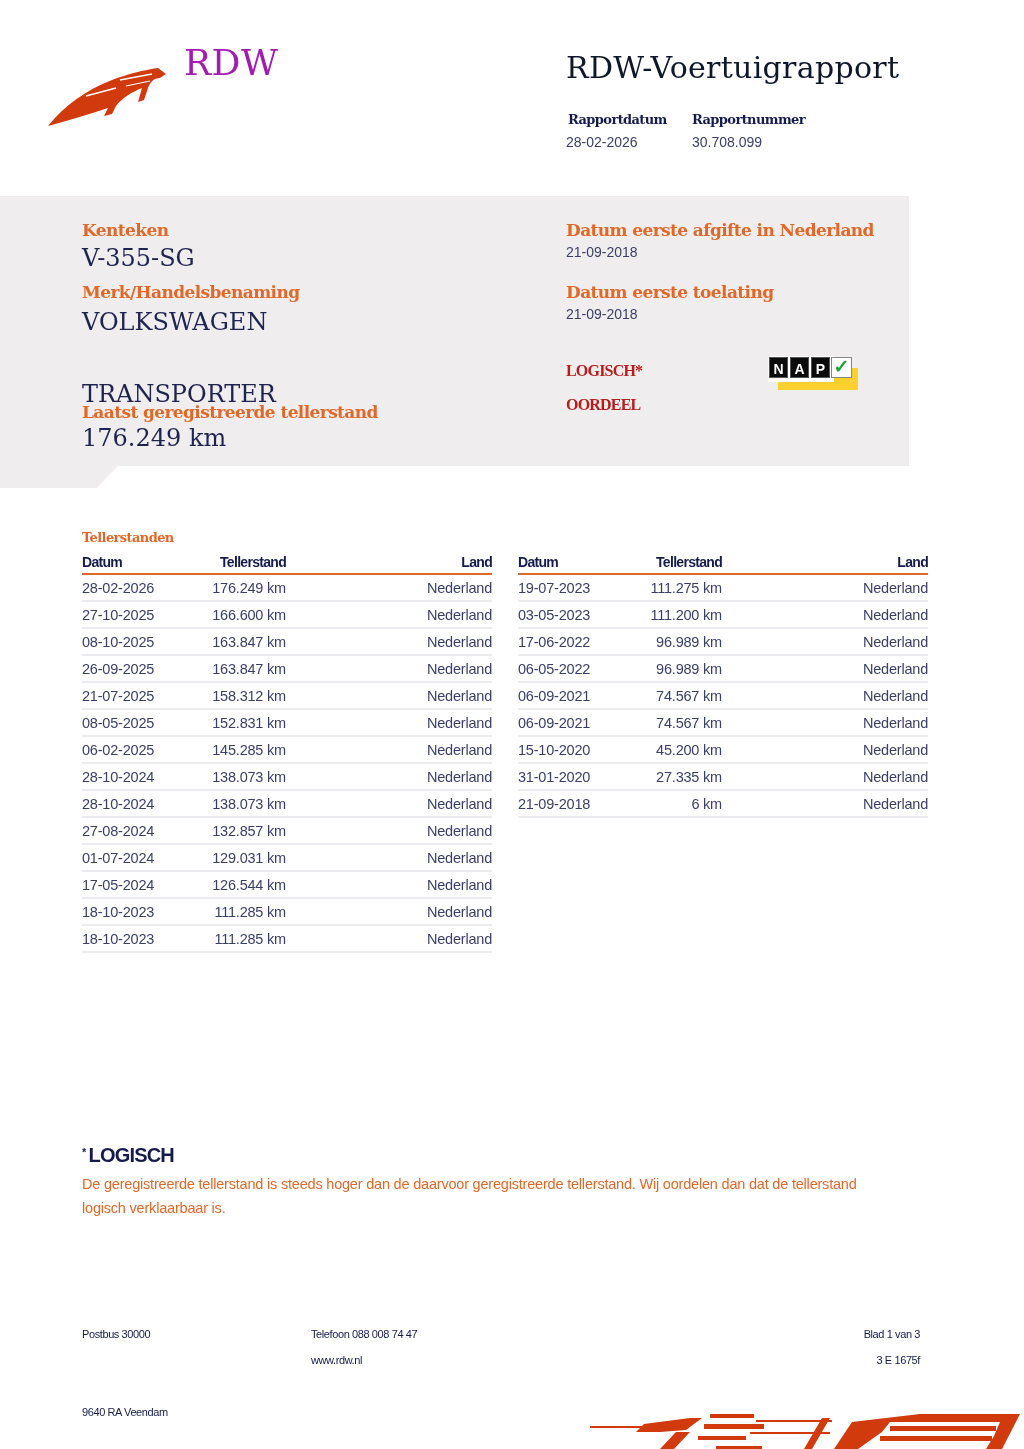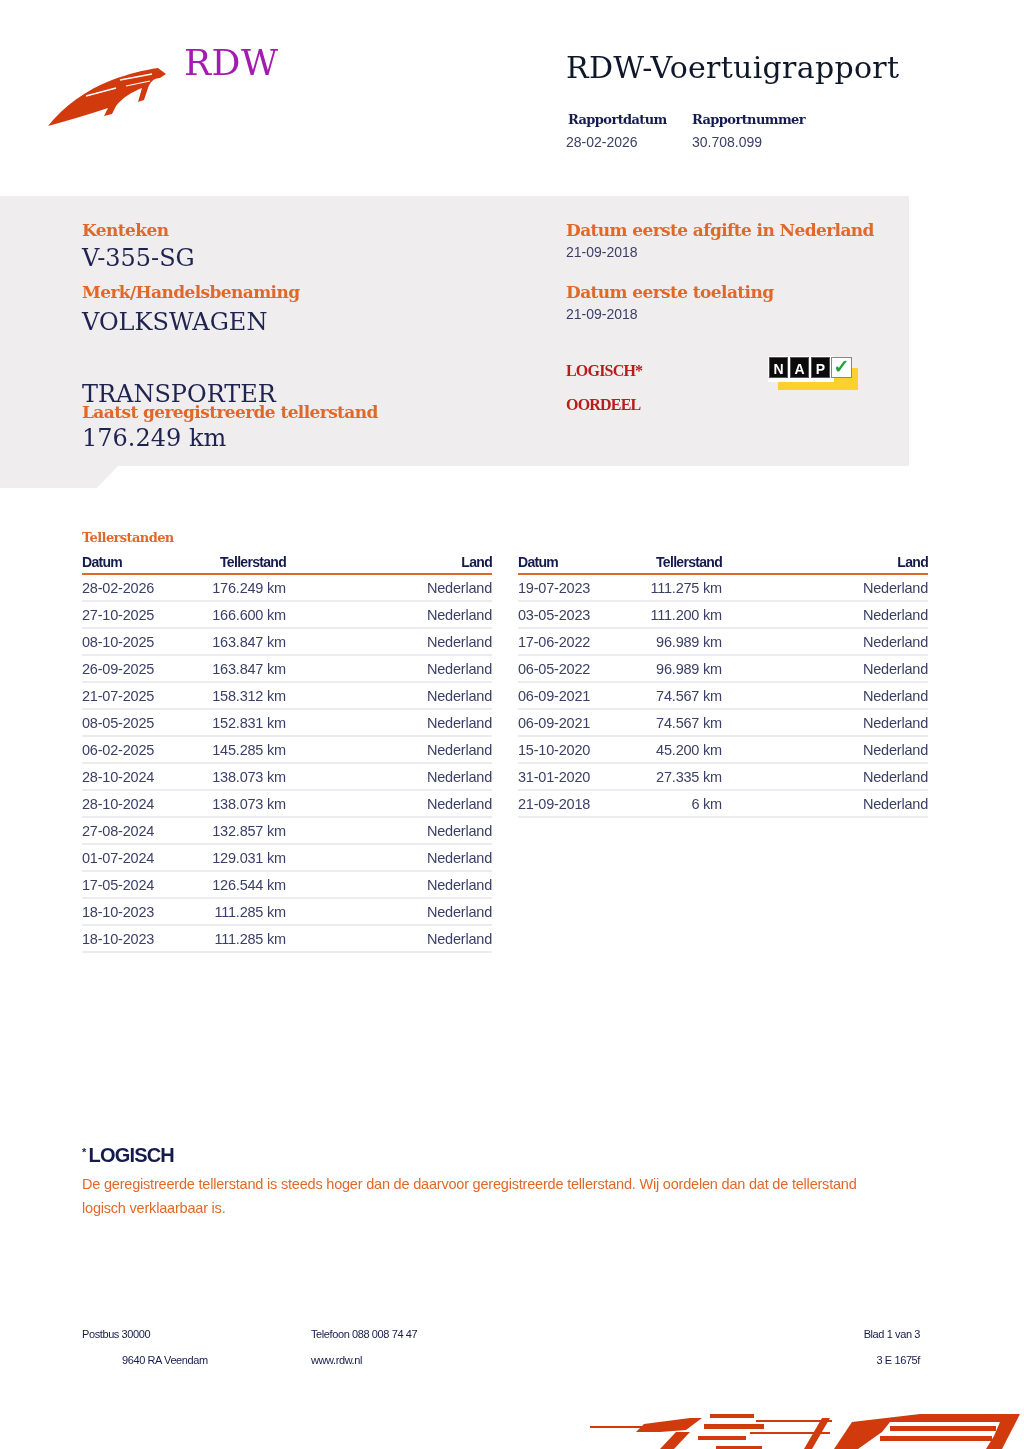--- a/index.html
+++ b/index.html
@@ -257,21 +257,21 @@
         <td class="c-km">6 km</td>
         <td class="c-land">Nederland</td>
       </tr>
     </tbody>
 </table>
 
 <div id="fn-title" class="abs"><span class="ast">*</span><span>LOGISCH</span></div>
 <div id="fn-text" class="abs">De geregistreerde tellerstand is steeds hoger dan de daarvoor geregistreerde tellerstand. Wij oordelen dan dat de tellerstand logisch verklaarbaar is.</div>
 
 <div class="abs foot" style="left:82px; top:1328px;">Postbus 30000</div>
-<div class="abs foot" style="left:82px; top:1354px;margin-left:40px;">9640 RA Veendam</div>
+<div class="abs foot" style="left:82px; top:1406px;">9640 RA Veendam</div>
 <div class="abs foot" style="left:311px; top:1328px;">Telefoon 088 008 74 47</div>
 <div class="abs foot" style="left:311px; top:1354px;">www.rdw.nl</div>
 <div class="abs foot" style="right:104px; top:1328px; text-align:left;">Blad 1 van 3</div>
 <div class="abs foot" style="right:104px; top:1354px; text-align:right;">3 E 1675f</div>
 
 <svg id="deco" class="abs" viewBox="0 0 434 41">
   <g fill="#d03a0c">
     <rect x="0" y="18" width="60" height="2"></rect>
     <polygon points="54,16 100,10 112,10 96,22 70,24 46,24"></polygon>
     <polygon points="86,24 100,24 84,41 70,41"></polygon>

